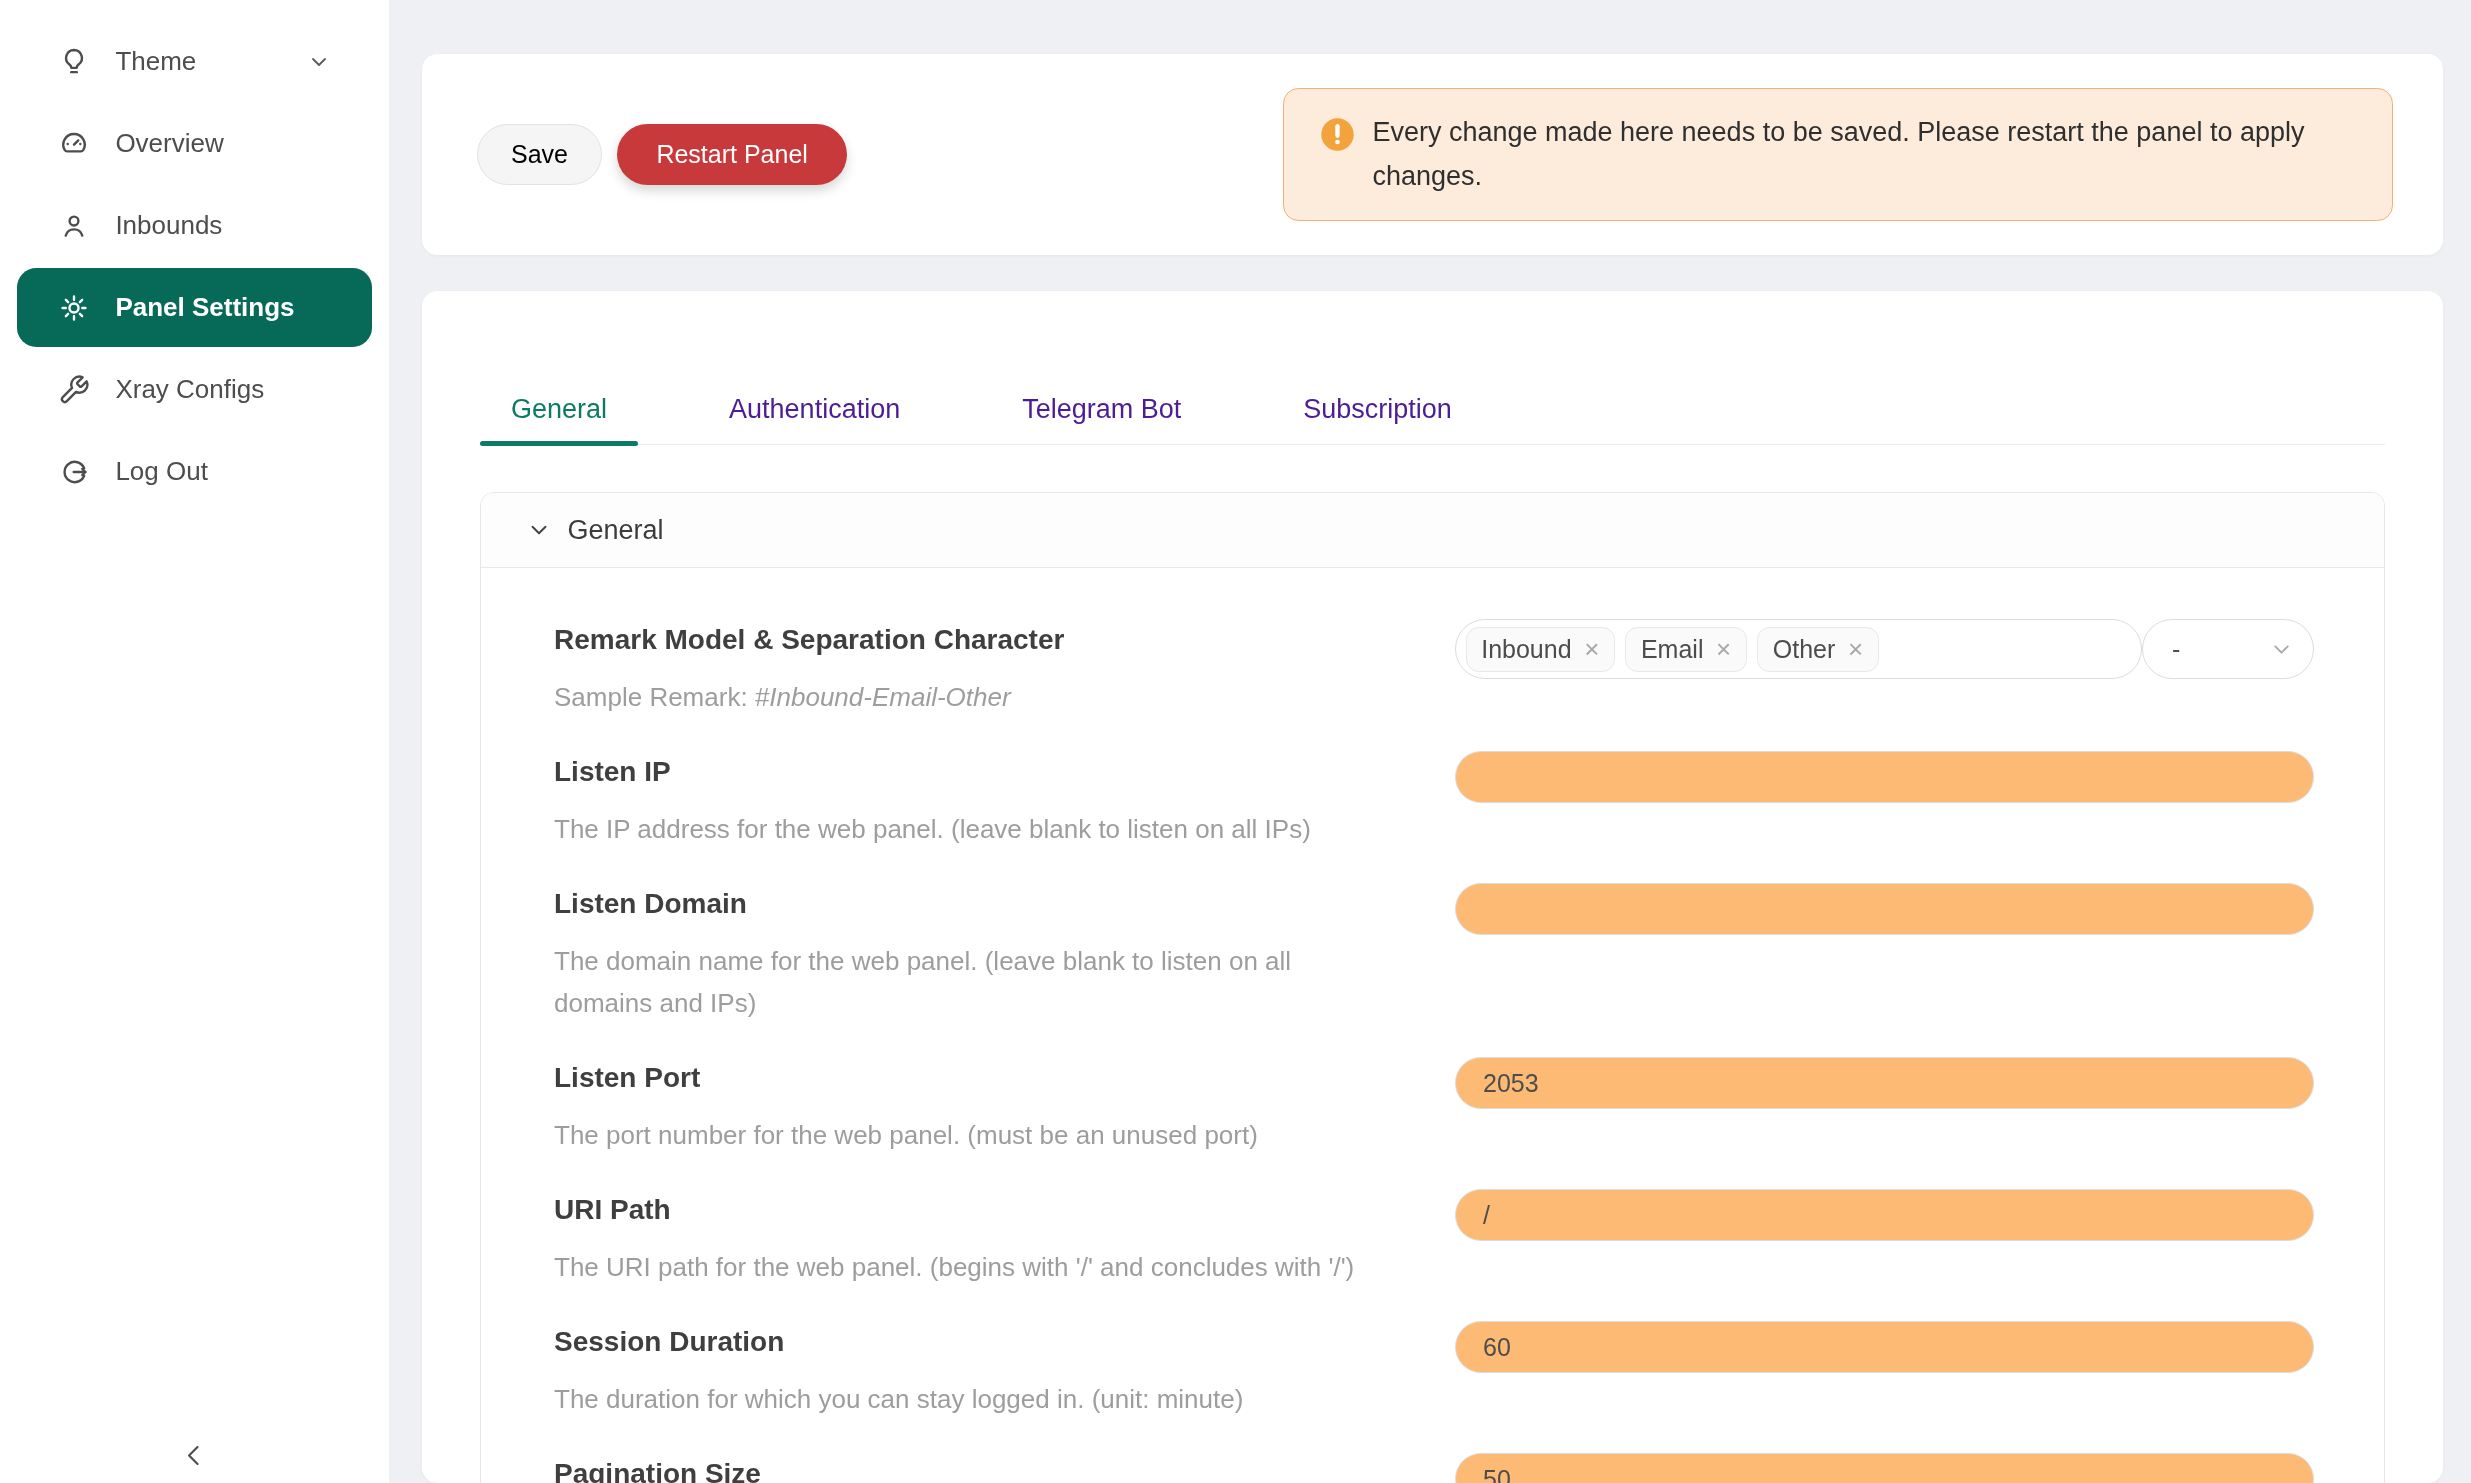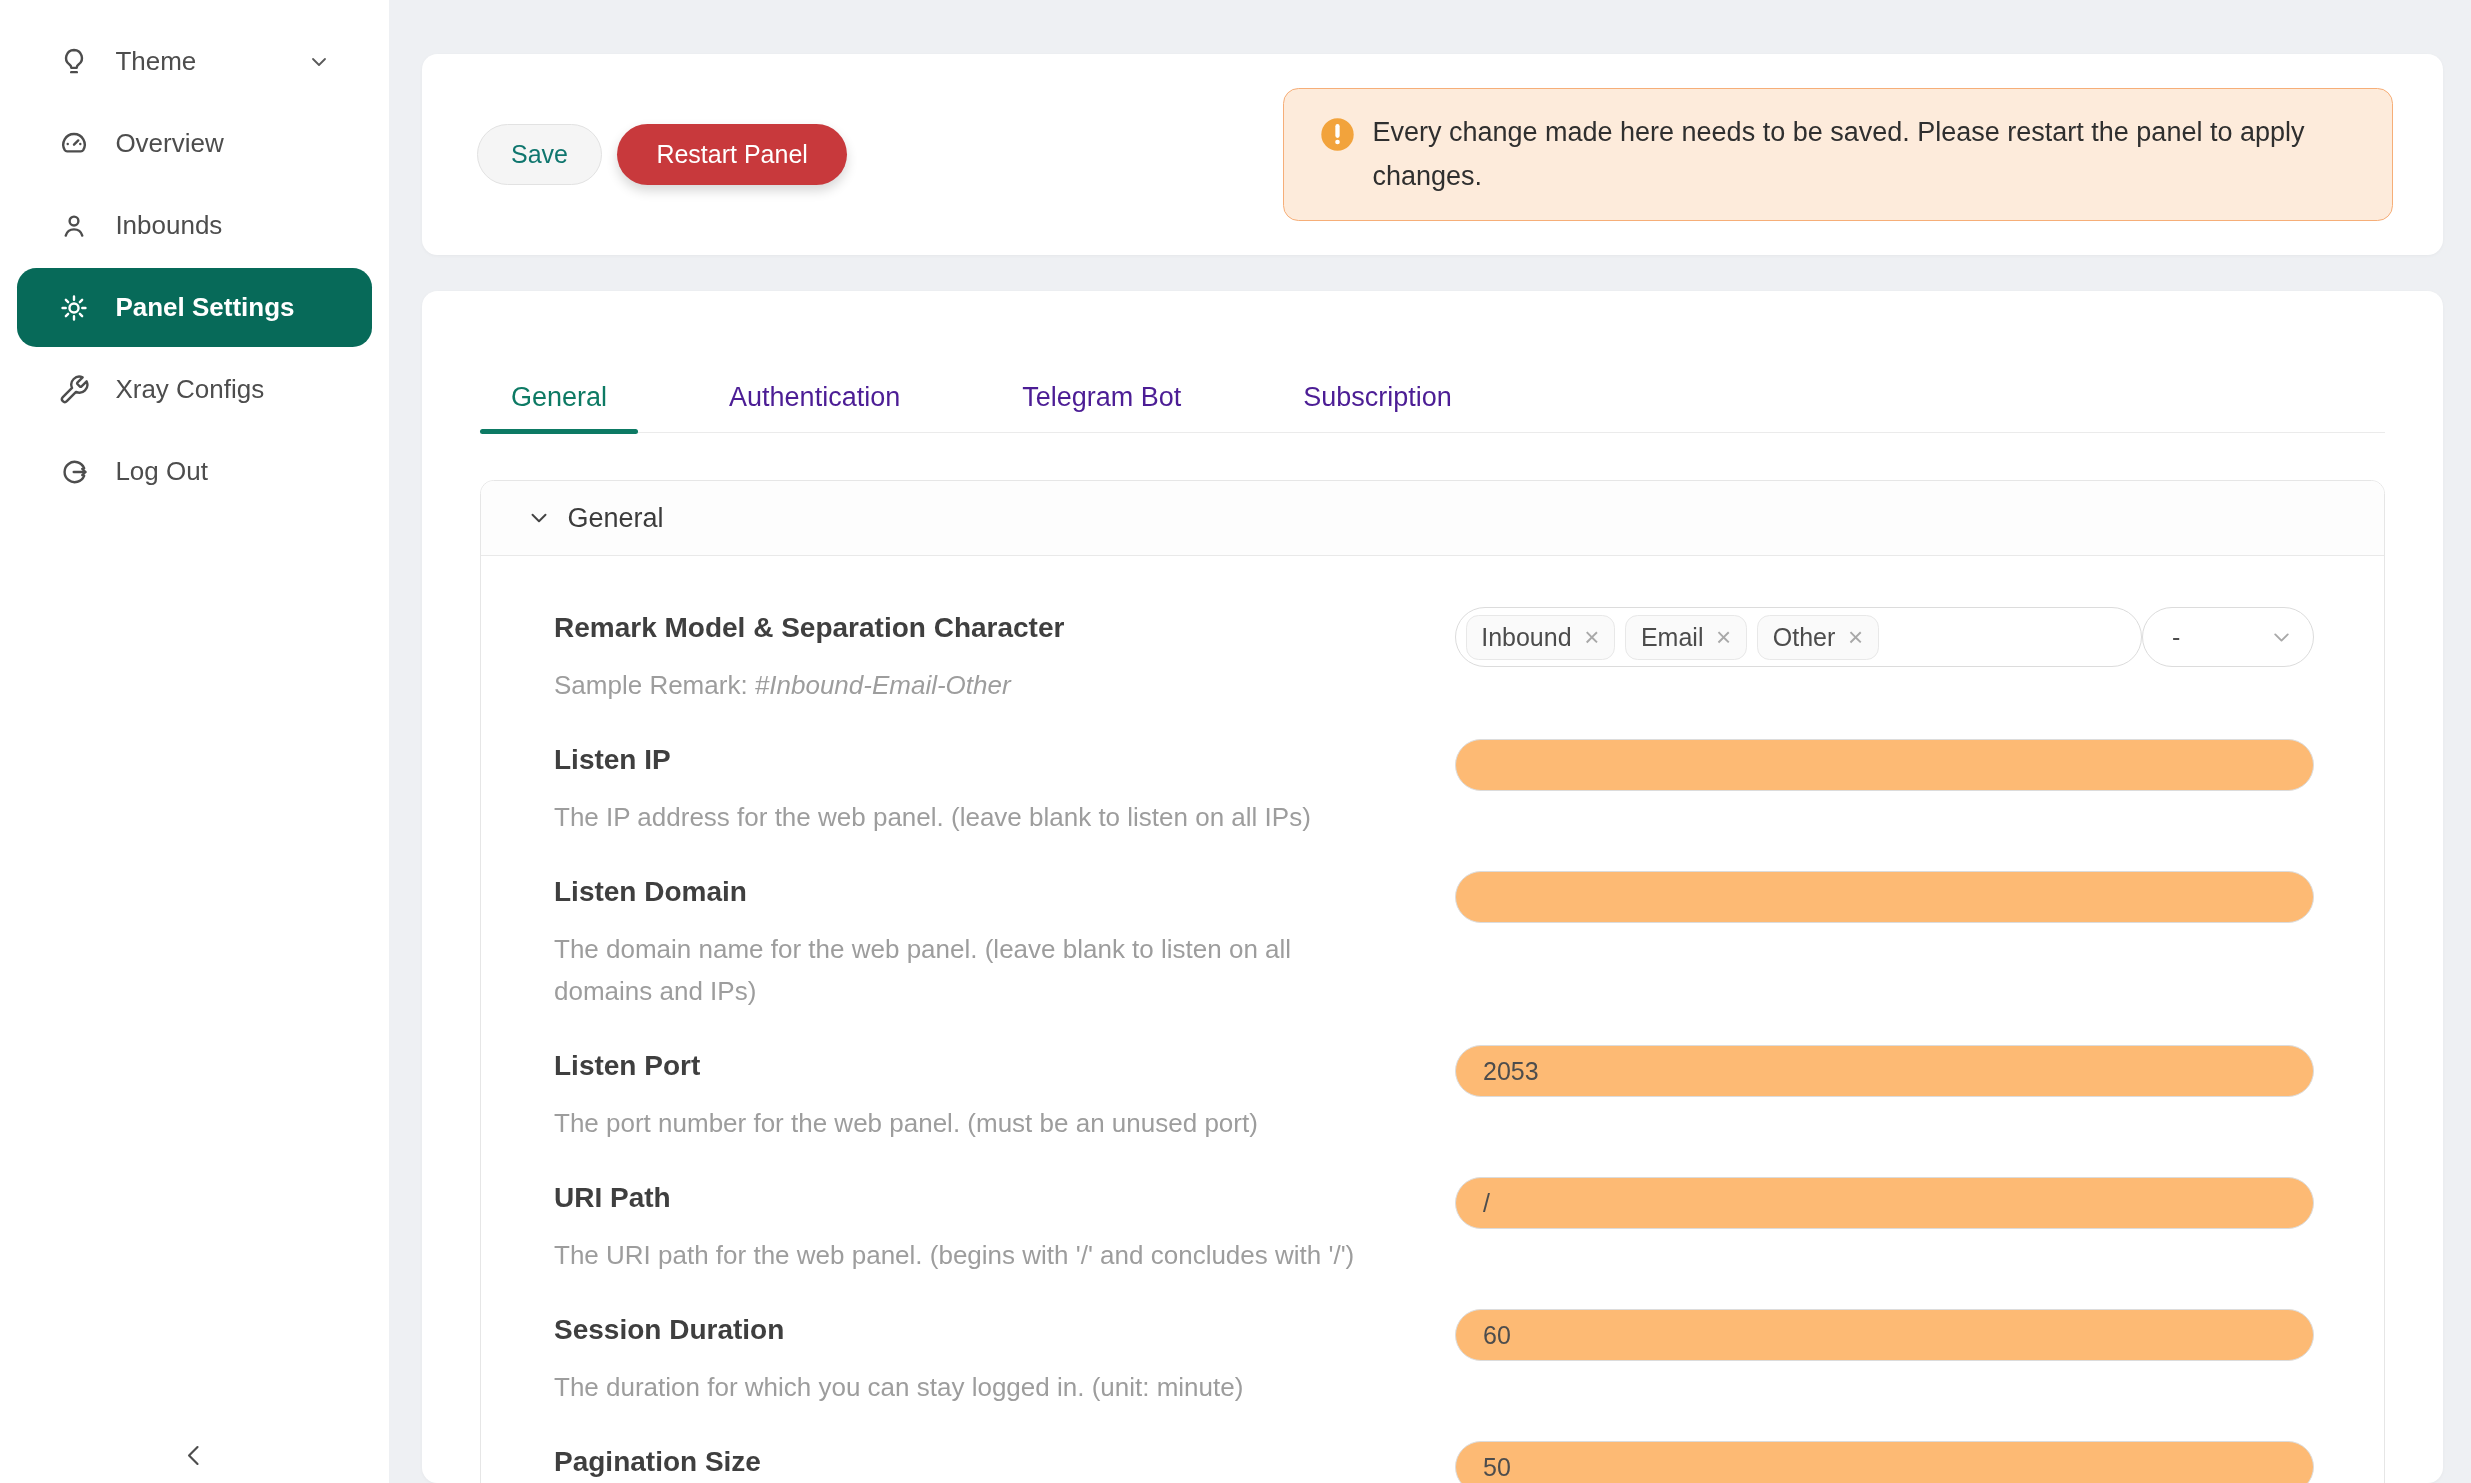--- a/index.html
+++ b/index.html
@@ -23,30 +23,30 @@
   .icn svg { width:100%; height:100%; display:block; }
 
   
   .main { flex:1; padding:54px 29px 0 33px; display:flex; flex-direction:column; min-width:0; }
   .card { background:#ffffff; border-radius:15.4px; box-shadow:0 1px 3.9px rgba(0,0,0,0.04); }
 
   .top-card { height:201px; flex-shrink:0; display:flex; align-items:center;
     padding:0 50px 0 55px; margin-bottom:36px; }
   .btn { height:61px; border-radius:31px; font-size:25px; font-family:inherit;
     display:inline-flex; align-items:center; border:none; cursor:pointer; }
-  .btn-save { background:#f5f5f5; border:1.9px solid #e2e2e2; color:#0f766e;
+  .btn-save { background:#f5f5f5; border:1.9px solid #e2e2e2; color:#000000;
     padding:0 33px; margin-right:15.4px; cursor:not-allowed; }
   .btn-restart { background:#c8393c; color:#ffffff; padding:0 39px;
     box-shadow:0 5.8px 11.6px rgba(0,0,0,0.16); }
   .alert { margin-left:auto; width:1110px; background:#fdebdb; border:1.9px solid #f6ae78;
     border-radius:15.4px; padding:22px 29px 22px 35px; display:flex; align-items:flex-start;
     font-size:27px; color:#2f2f2f; line-height:1.62; }
   .alert .icn { width:37px; height:37px; flex-shrink:0; margin:4.8px 16.4px 0 0; }
 
-  .main-card { flex:1; padding:0 58px; overflow:hidden; }
+  .main-card { flex:1; padding:12px 58px; overflow:hidden; }
 
   
   .tabs { margin-top:71px; display:flex; border-bottom:1.9px solid #ebebeb; }
   .tab { position:relative; height:70px; display:flex; align-items:center; padding:0 31px;
     margin-right:60px; font-size:27px; color:#4c1d95; cursor:pointer; white-space:nowrap; }
   .tab.active { color:var(--tabgreen); }
   .tab.active::after { content:""; position:absolute; left:0; right:0; bottom:-1.9px;
     height:4.8px; background:var(--tabgreen); border-radius:2.9px; }
 
   

